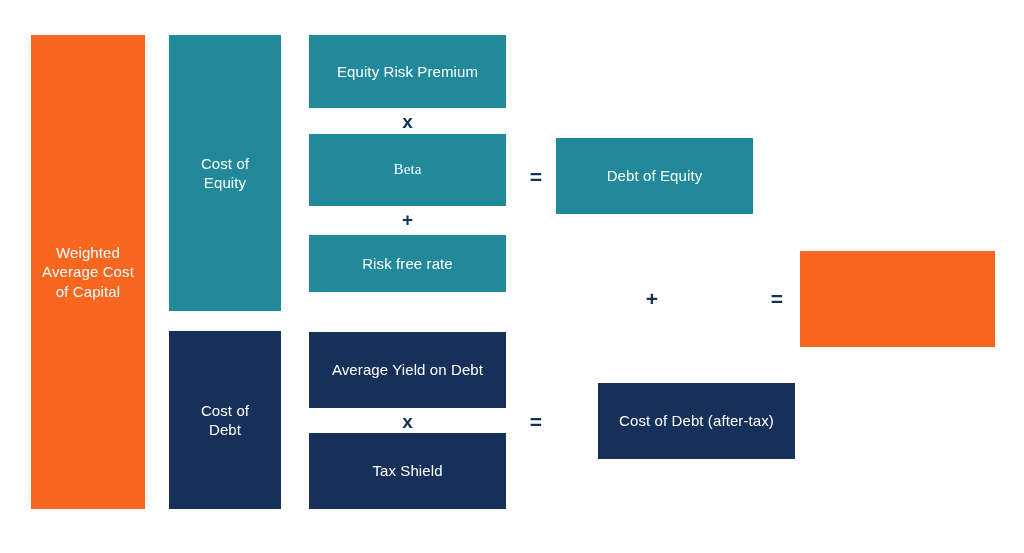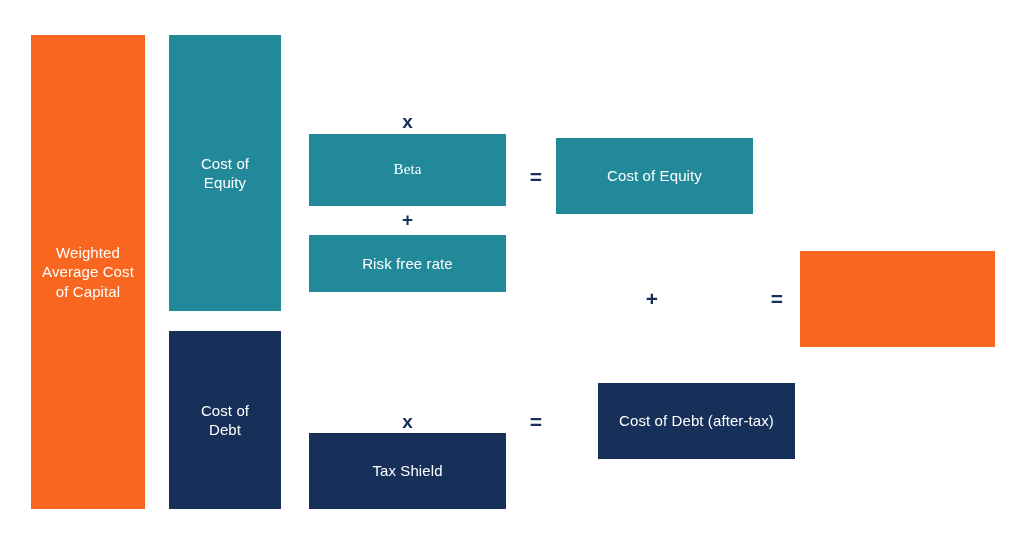--- a/index.html
+++ b/index.html
@@ -67,52 +67,58 @@
       </span>
   </div>
 
   <div class="box navy" style="left:169px; top:331px; width:112px; height:178px;">
     <span>
         <span>Cost of</span>
         <span>Debt</span>
       </span>
   </div>
 
+  <div class="box teal" style="left:309px; top:35px; width:197px; height:73px;">
+    <span>Equity Risk Premium</span>
+  </div>
 
   <div class="op" style="left:309px; top:110px; width:197px; height:22px;">
     <span>x</span>
   </div>
 
   <div class="box teal" style="left:309px; top:134px; width:197px; height:72px;font-family:Liberation Serif, serif;">
     <span>Beta</span>
   </div>
 
   <div class="op" style="left:309px; top:208px; width:197px; height:22px;">
     <span>+</span>
   </div>
 
   <div class="box teal" style="left:309px; top:235px; width:197px; height:57px;">
     <span>Risk free rate</span>
   </div>
 
+  <div class="box navy" style="left:309px; top:332px; width:197px; height:76px;">
+    <span>Average Yield on Debt</span>
+  </div>
 
   <div class="op" style="left:309px; top:410px; width:197px; height:22px;">
     <span>x</span>
   </div>
 
   <div class="box navy" style="left:309px; top:433px; width:197px; height:76px;">
     <span>Tax Shield</span>
   </div>
 
   <div class="op op-lg" style="left:520px; top:164px; width:32px; height:24px;">
     <span>=</span>
   </div>
 
   <div class="box teal" style="left:556px; top:138px; width:197px; height:76px;">
-    <span>Cost of Equity</span>
+    <span>Debt of Equity</span>
   </div>
 
   <div class="op op-lg" style="left:520px; top:409px; width:32px; height:24px;">
     <span>=</span>
   </div>
 
   <div class="box navy" style="left:556px; top:383px; width:197px; height:76px;margin-left:42px;">
     <span>Cost of Debt (after-tax)</span>
   </div>
 

